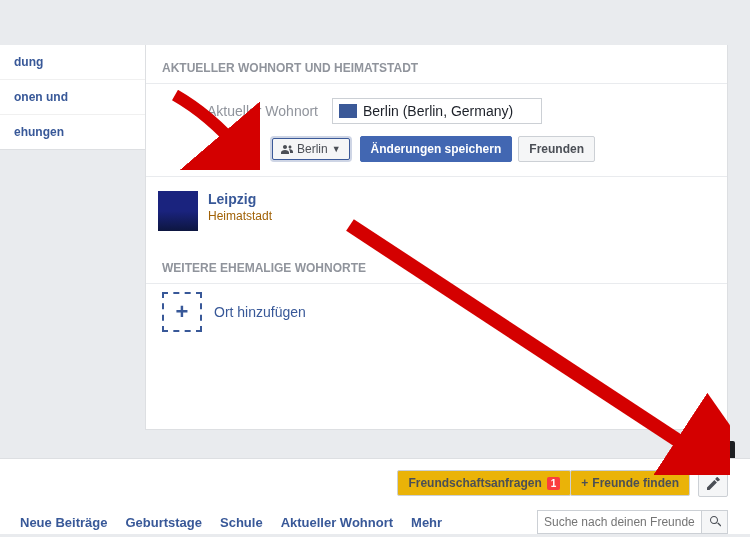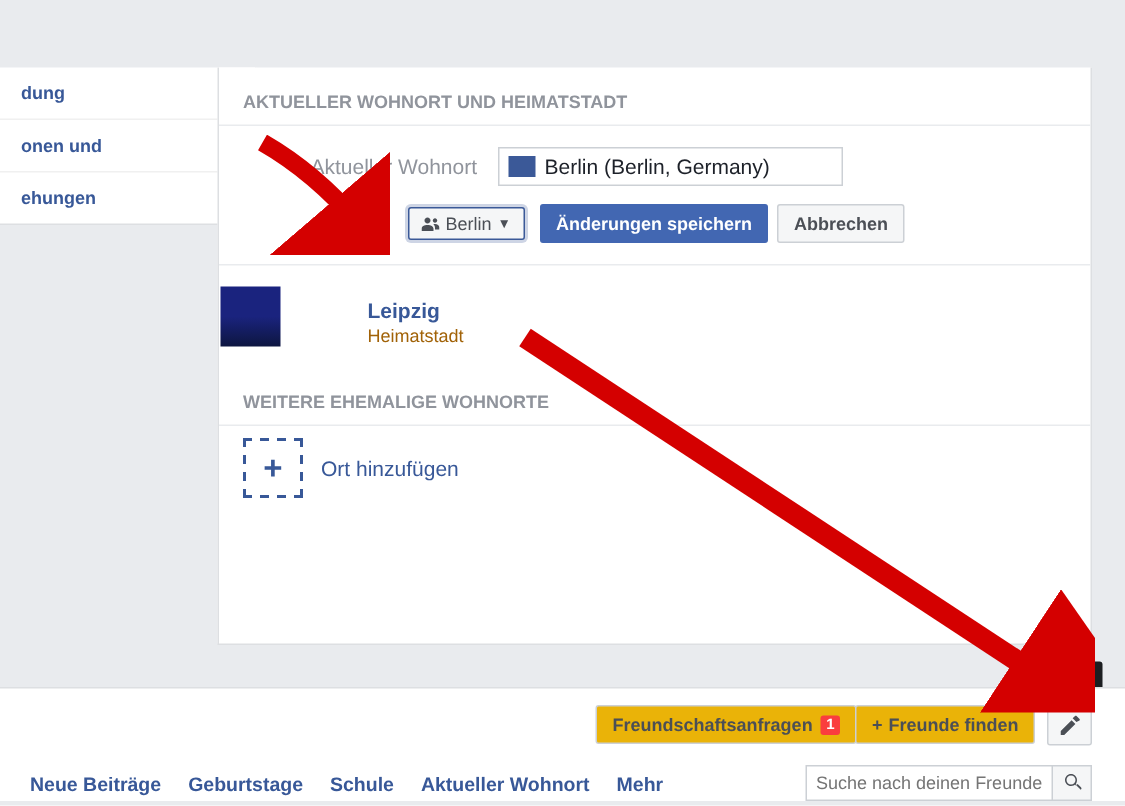--- a/index.html
+++ b/index.html
@@ -10,30 +10,30 @@
 .sidebar-item.active { color: #000; }
 .sidebar-item:last-child { border-bottom: none; }
 
 .main-panel { position: absolute; top: 45px; left: 145px; right: 22px; background: #fff; border: 1px solid #dddfe2; border-top: none; height: 385px; }
 
 .section-header { color: #90949c; font-size: 12px; font-weight: bold; padding: 16px 16px 8px 16px; border-bottom: 1px solid #e9ebee; }
 
 .edit-row { padding: 14px 16px 14px 16px; border-bottom: 1px solid #e9ebee; }
 .edit-line { display: flex; align-items: center; margin-bottom: 12px; }
 .edit-label { color: #90949c; width: 170px; text-align: right; padding-right: 14px; font-size: 14px; }
-.edit-input { border: 1px solid #ccd0d5; padding: 4px 6px; width: 230px; display: flex; align-items: center; font-size: 14px; background:#fff; }
+.edit-input { border: 1px solid #ccd0d5; padding: 4px 6px; width: 210px; display: flex; align-items: center; font-size: 14px; background:#fff; }
 .flag-thumb { width: 18px; height: 14px; background: linear-gradient(#3b5998, #3b5998); display: inline-block; margin-right: 6px; }
 
 .action-row { display: flex; align-items: center; padding-left: 110px; }
 .privacy-btn { border: 1px solid #3b5998; background: #f5f6f7; border-radius: 2px; color: #4b4f56; padding: 3px 8px; font-size: 12px; display: flex; align-items: center; cursor: pointer; box-shadow: 0 0 0 2px rgba(59,89,152,0.25); }
 .privacy-btn .tri { margin-left: 4px; font-size: 9px; }
 .btn-primary { background: #4267b2; color: #fff; border: 1px solid #4267b2; padding: 5px 10px; font-size: 12px; font-weight: bold; border-radius: 2px; margin-left: 10px; cursor: pointer; }
 .btn-secondary { background: #f5f6f7; color: #4b4f56; border: 1px solid #ccd0d5; padding: 5px 10px; font-size: 12px; font-weight: bold; border-radius: 2px; margin-left: 6px; cursor: pointer; }
 
-.hometown-row { padding: 14px 1px; display: flex; align-items: flex-end; gap: 48px; }
+.hometown-row { padding: 14px 12px; display: flex; align-items: flex-start; }
 .place-thumb { width: 40px; height: 40px; background: linear-gradient(180deg,#1a237e 0,#1a237e 50%,#0d1640 100%); margin-right: 10px; }
 .place-name { color: #385898; font-weight: bold; font-size: 14px; }
 .place-sub { color: #a16207; font-size: 12px; margin-top: 2px; }
 
 .add-row { padding: 8px 16px 20px 16px; display: flex; align-items: center; }
 .add-plus { width: 40px; height: 40px; border: 2px dashed #385898; display: flex; align-items: center; justify-content: center; color: #385898; font-size: 22px; font-weight: bold; margin-right: 12px; cursor: pointer; }
 .add-text { color: #385898; font-size: 14px; cursor: pointer; }
 
 .bottom-bar { position: absolute; top: 458px; left: 0; right: 0; background: #fff; border-top: 1px solid #dddfe2; padding: 10px 22px 10px 0; display: flex; justify-content: flex-end; align-items: center; }
 .bb-btn { background: #eab308; border: 1px solid #ccd0d5; padding: 5px 10px; font-size: 12px; font-weight: bold; color: #4b4f56; border-radius: 2px; display: flex; align-items: center; cursor: pointer; }
@@ -83,21 +83,21 @@
       <div class="privacy-btn">
         <span class="friends-icon">
           <svg width="12" height="11" viewBox="0 0 12 11">
               <path fill="#4b4f56" d="M4 5C5.1 5 6 4.1 6 3S5.1 1 4 1 2 1.9 2 3 2.9 5 4 5zM4 6C1.8 6 0 7 0 8.5V10h8V8.5C8 7 6.2 6 4 6zM9 4.5C9.8 4.5 10.5 3.8 10.5 3S9.8 1.5 9 1.5 7.5 2.2 7.5 3 8.2 4.5 9 4.5zM9 5.3C8.6 5.3 8.2 5.4 7.9 5.5 8.6 6.1 9 6.9 9 7.8V9h3V7.8C12 6.4 10.5 5.3 9 5.3z"></path>
             </svg>
         </span>
         <span>Berlin</span>
         <span class="tri">▼</span>
       </div>
       <div class="btn-primary">Änderungen speichern</div>
-      <div class="btn-secondary">Abbrechen</div>
+      <div class="btn-secondary">Freunden</div>
     </div>
   </div>
 
   <div class="hometown-row">
     <div class="place-thumb"></div>
     <div>
       <div class="place-name">Leipzig</div>
       <div class="place-sub">Heimatstadt</div>
     </div>
   </div>

